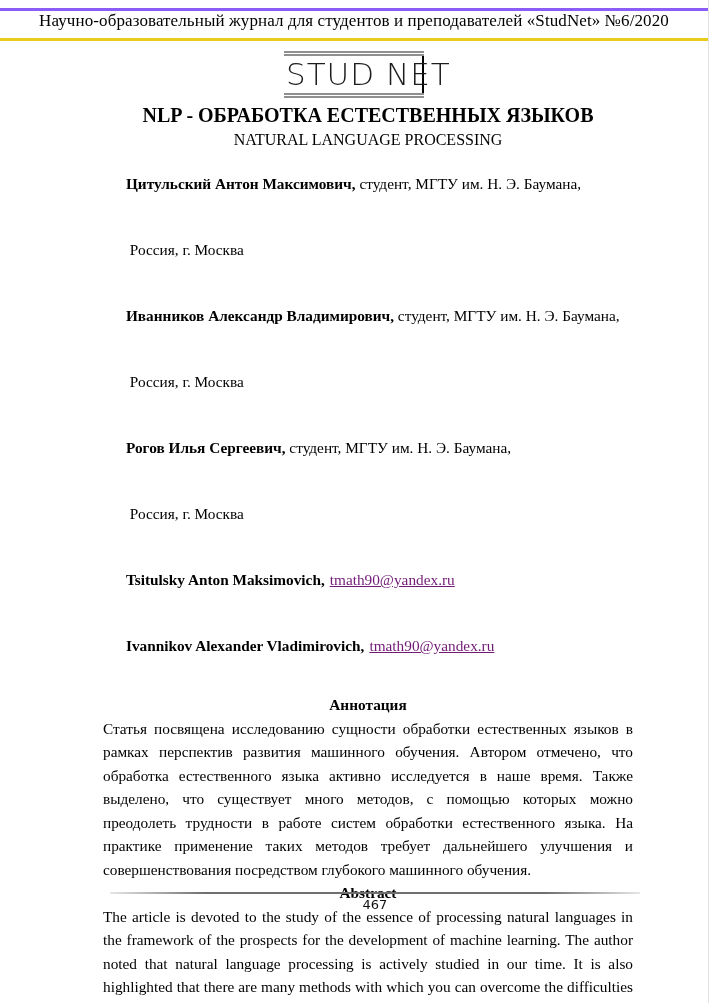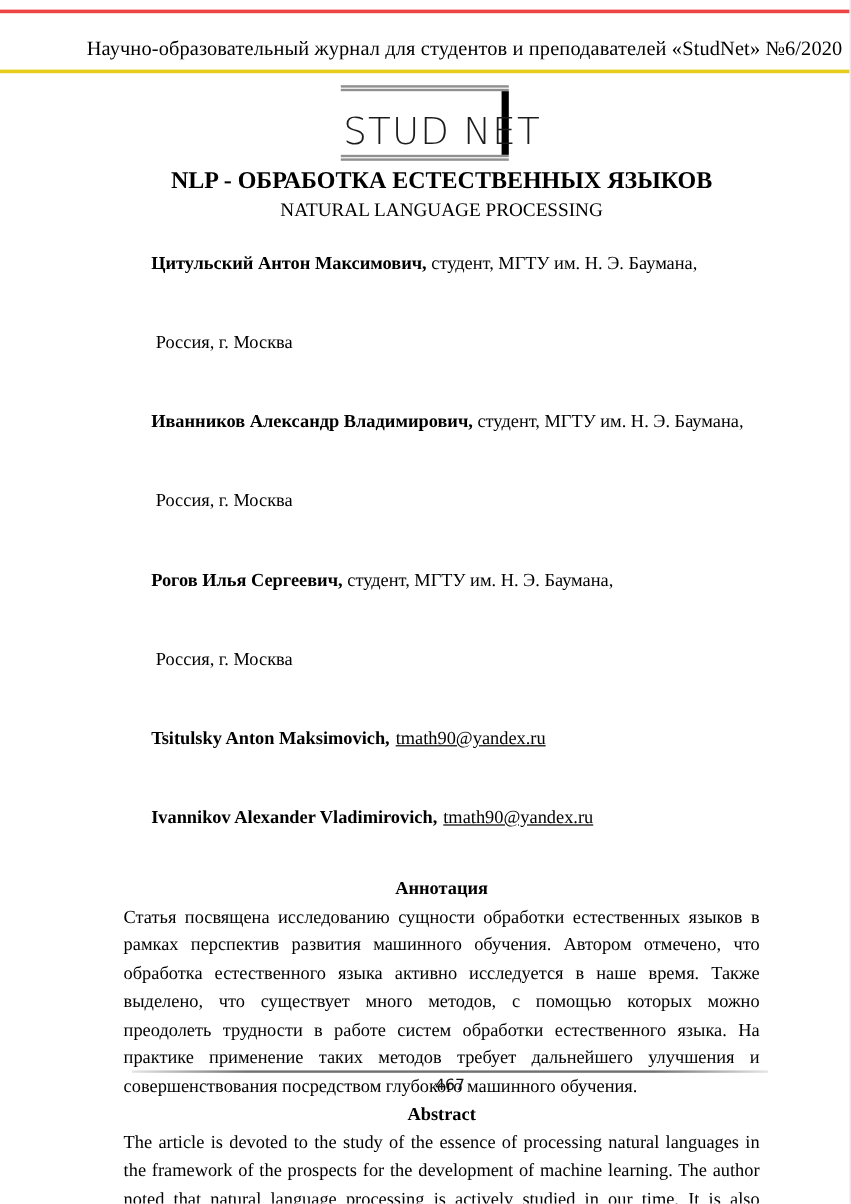--- a/index.html
+++ b/index.html
@@ -10,42 +10,42 @@
     font-family: "Liberation Serif", serif;
     position: relative;
     overflow: hidden;
     border-right: 1px solid #e3e3e3;
     box-sizing: border-box;
   }
 
   
   .journal-header {
     margin-top: 8px;
-    border-top: 3px solid #ef4444;
+    border-top: 3px solid #8b5cf6;
     border-bottom: 3px solid #e7cd1a;
-    padding: 20px 6px 7px 6px;
-    text-align: right;
+    padding: 0 6px 7px 6px;
+    text-align: center;
     font-size: 17px;
     letter-spacing: 0.1px;
   }
 
   
   .logo-wrap {
     width: 140px;
     margin: 10px auto 4px auto;
   }
   .logo-box {
     border-top: 5px double #8f8f8f;
     border-bottom: 5px double #8f8f8f;
     text-align: center;
   }
   .logo-inner {
     display: block;
-    border-right: 6px solid #000000;
-    padding: 16px 5px 1px 2px;
+    border-right: 2px solid #000000;
+    padding: 0 5px 1px 2px;
   }
   .logo-text {
     font-family: "DejaVu Sans", sans-serif;
     font-weight: 100;
     font-size: 31px;
     letter-spacing: 1px;
     color: #1c1c1c;
     white-space: nowrap;
   }
 
@@ -74,21 +74,21 @@
   }
 
   .authors {
     margin-top: 2px;
     font-size: 15.3px;
     line-height: 22px;
   }
   .author-line { white-space: pre-wrap; }
   .author-line .b { font-weight: bold; }
   a.email {
-    color: #000000;
+    color: #701a75;
     text-decoration: underline;
     margin-left: 5px;
     cursor: pointer;
   }
 
   .spacer { height: 14px; }
 
   .section-heading {
     text-align: center;
     font-weight: bold;

